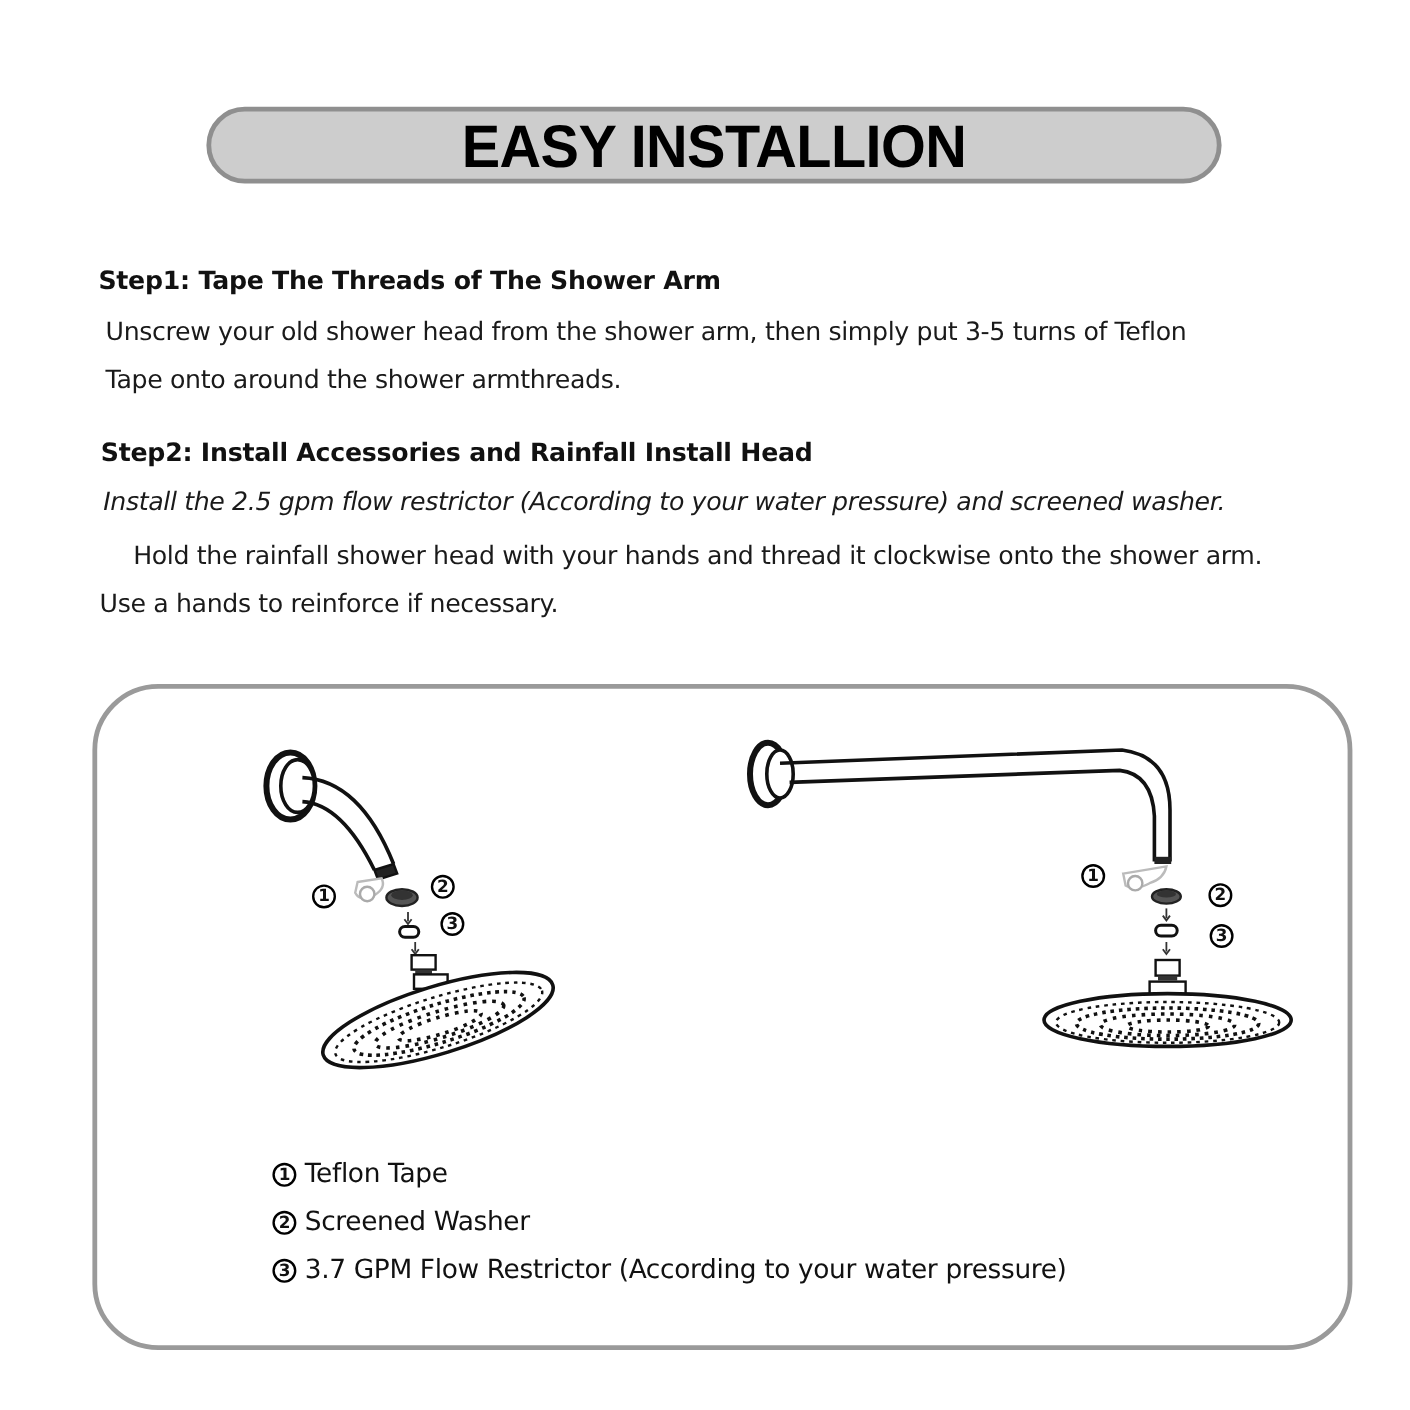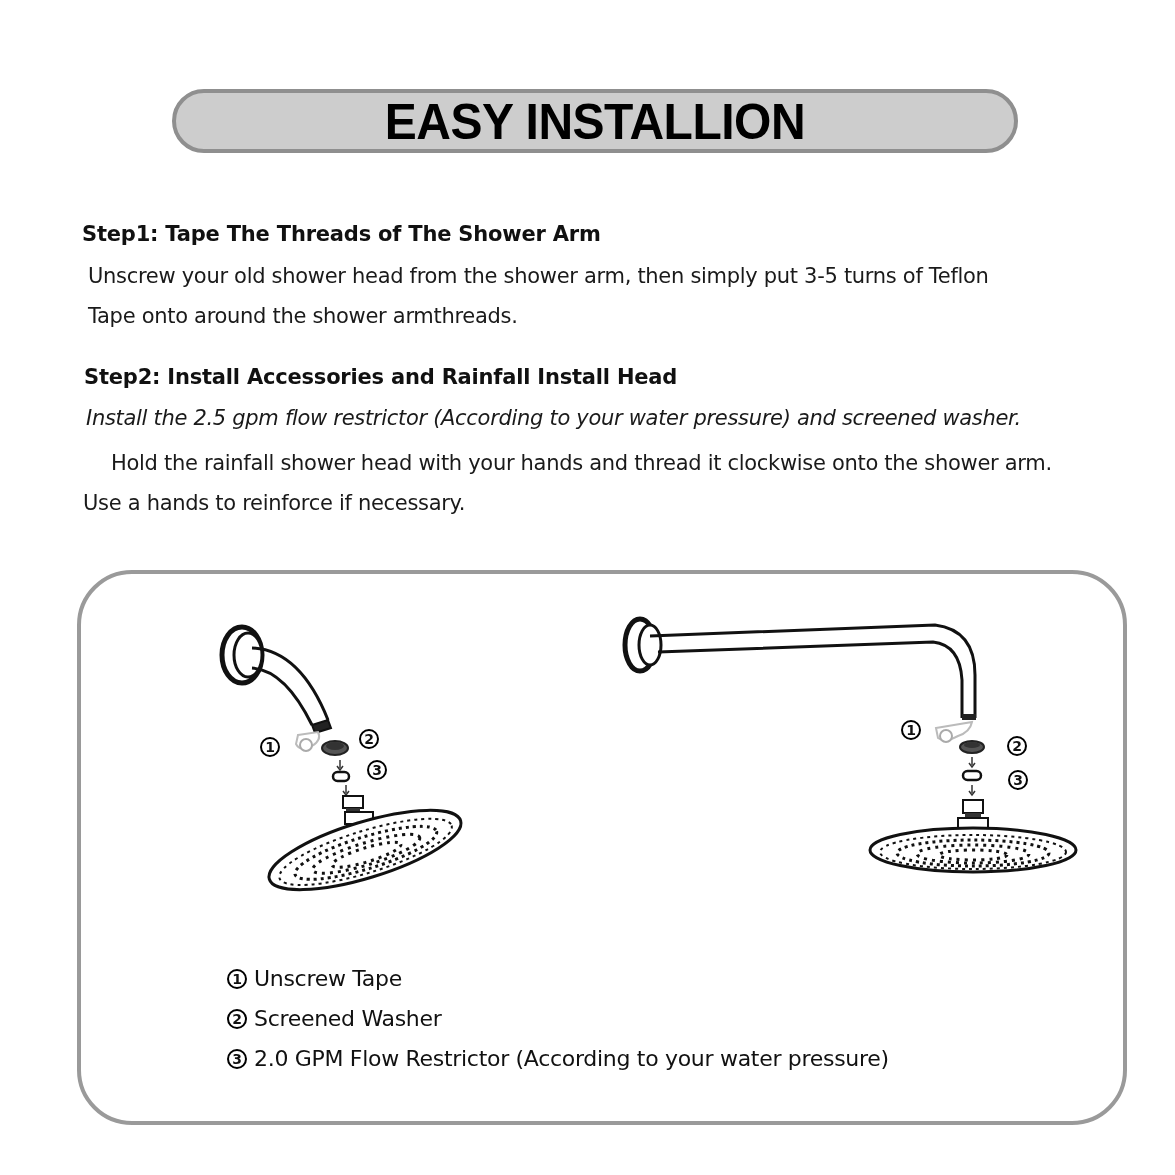--- a/index.html
+++ b/index.html
@@ -123,22 +123,22 @@
     <ellipse cx="373" cy="254" rx="56" ry="9" fill="none" stroke="#111" stroke-width="3" stroke-dasharray="3 5"></ellipse>
     <ellipse cx="373" cy="255" rx="34" ry="5" fill="none" stroke="#111" stroke-width="3" stroke-dasharray="3 5"></ellipse>
   </g>
 </svg>
 <div class="callout" style="left:901px; top:720px;">1</div>
 <div class="callout" style="left:1007px; top:736px;">2</div>
 <div class="callout" style="left:1008px; top:770px;">3</div>
 
 <div class="legend-item" style="left:227px; top:966px;">
   <span class="num-circle">1</span>
-  <span>Unscrew Tape</span>
+  <span>Teflon Tape</span>
 </div>
 <div class="legend-item" style="left:227px; top:1006px;">
   <span class="num-circle">2</span>
   <span>Screened Washer</span>
 </div>
 <div class="legend-item" style="left:227px; top:1046px;">
   <span class="num-circle">3</span>
-  <span>2.0 GPM Flow Restrictor (According to your water pressure)</span>
+  <span>3.7 GPM Flow Restrictor (According to your water pressure)</span>
 </div>
 
 </body></html>

